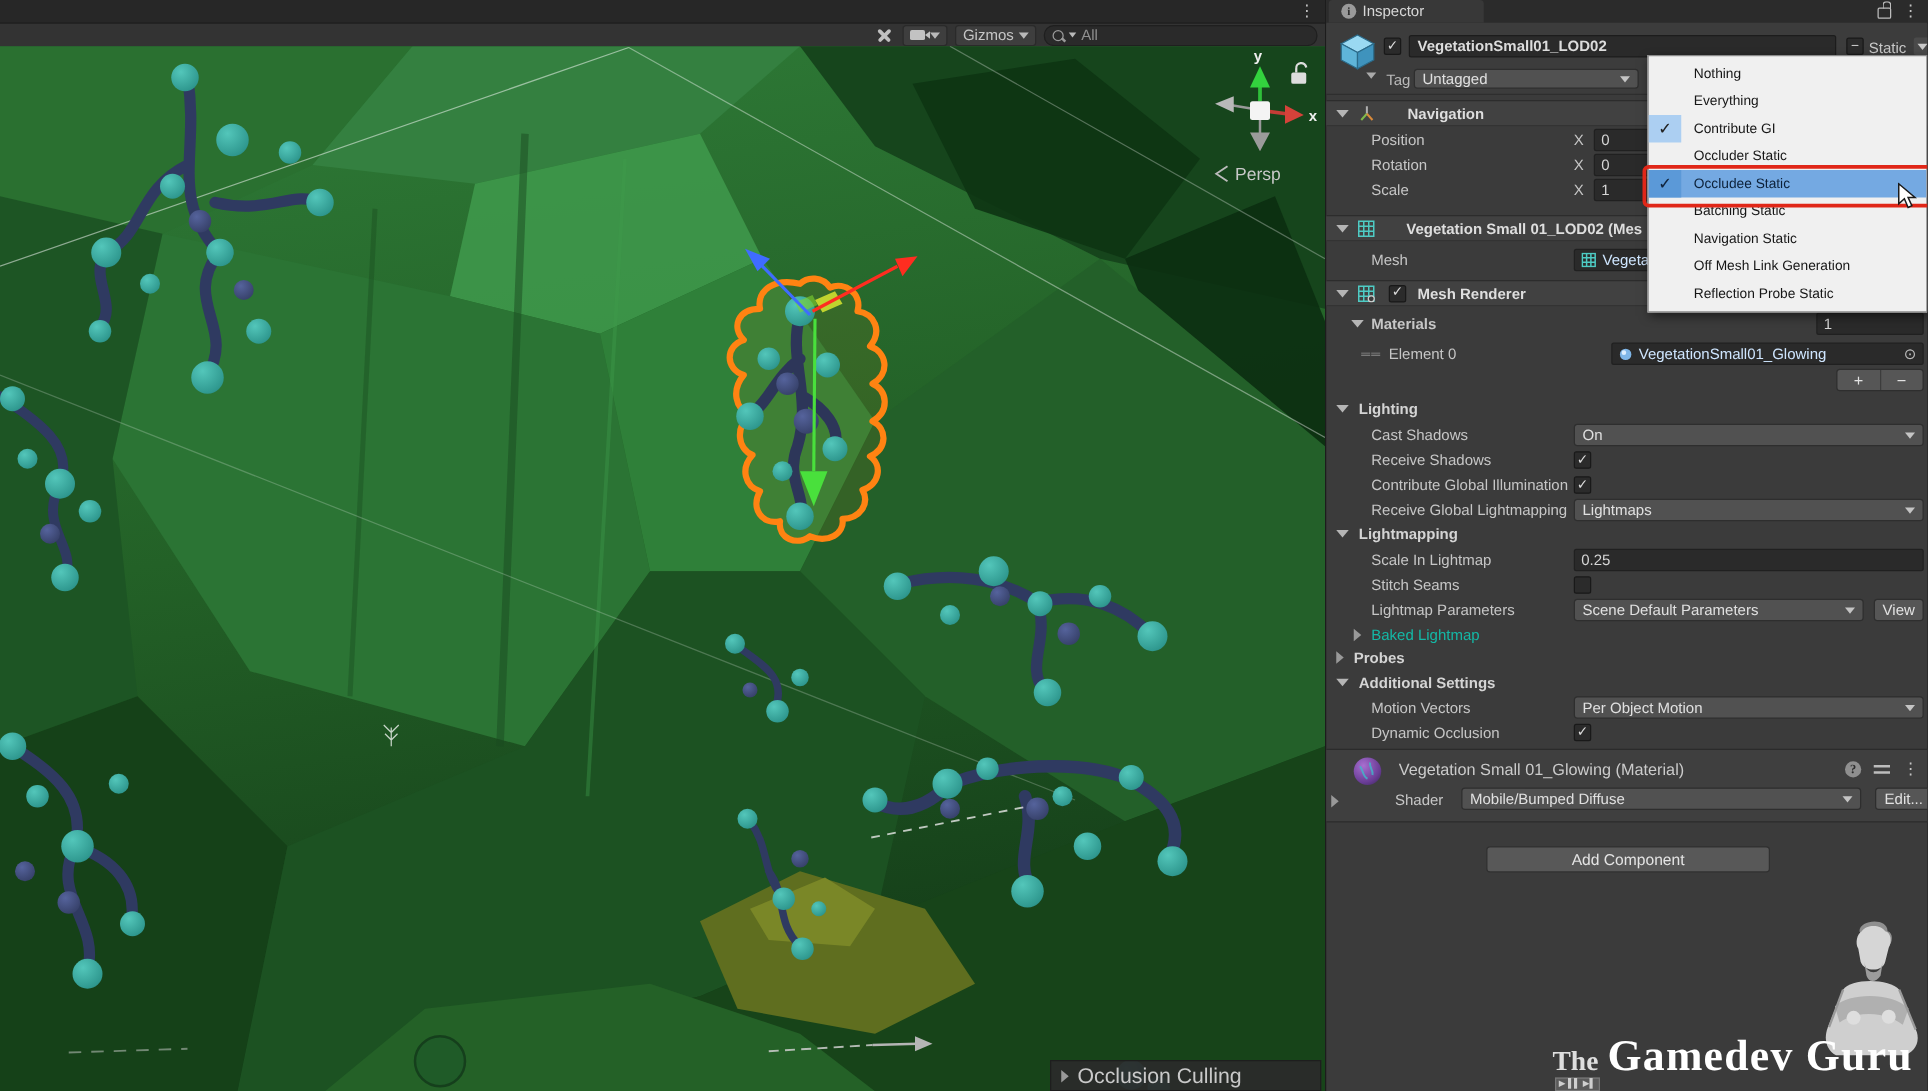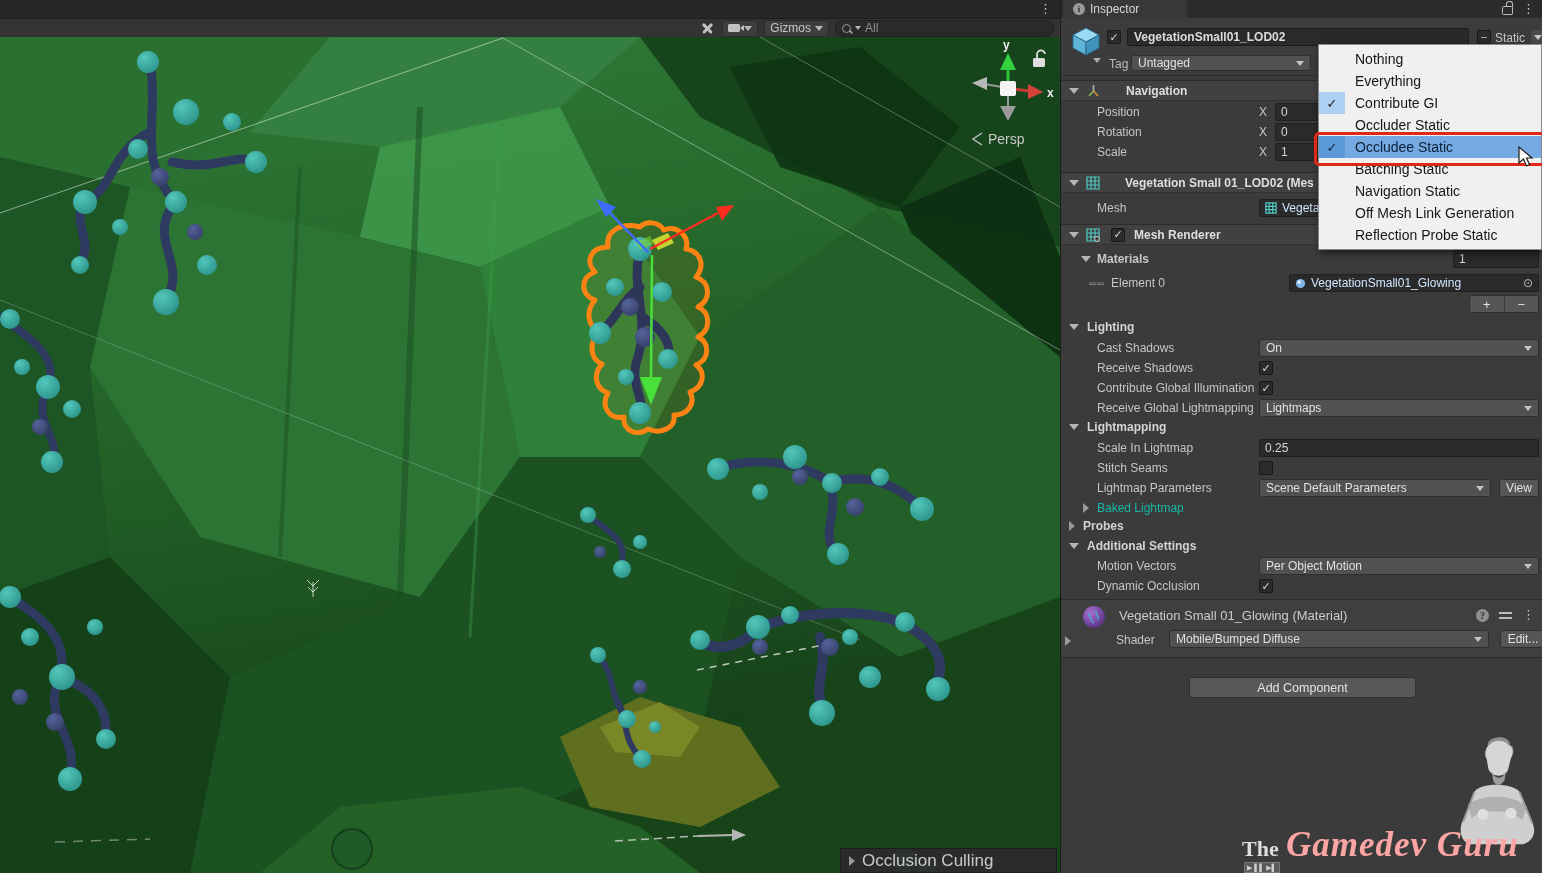--- a/index.html
+++ b/index.html
@@ -98,29 +98,29 @@
   .add-comp{position:absolute;left:128px;top:677px;width:227px;height:21px;background:#585858;border:1px solid #303030;border-radius:3px;
             color:#e4e4e4;font-size:12.5px;display:flex;align-items:center;justify-content:center;font-family:inherit;}
   
   .static-menu{position:absolute;left:1318px;top:44px;width:224px;background:#f0f0f0;border:1px solid #8a8a8a;
                box-shadow:2px 3px 8px rgba(0,0,0,.55);padding:3px 0;z-index:10;box-sizing:border-box;}
   .menu-item{display:flex;align-items:center;height:22px;cursor:default;}
   .menu-check{width:26px;height:22px;display:flex;align-items:center;justify-content:center;color:#222;font-size:13px;flex-shrink:0;}
   .menu-item.checked .menu-check{background:#accff2;}
   .menu-item.hl{background:#74a9e2;}
   .menu-item.hl .menu-check{background:#5b99d8;color:#10233c;}
-  .menu-label{padding-left:10px;font-size:14px;color:#161616;white-space:nowrap;}
+  .menu-label{padding-left:10px;font-size:11px;color:#161616;white-space:nowrap;}
   .menu-item.hl .menu-label{color:#0c2038;}
   .red-annot{position:absolute;left:1314px;top:132px;width:240px;height:28px;border:3px solid #e02718;border-radius:5px;z-index:11;pointer-events:none;}
   .cursor-svg{position:absolute;left:1518px;top:146px;z-index:12;}
   
   .watermark{position:absolute;left:1240px;top:728px;width:302px;height:145px;z-index:3;pointer-events:none;}
   .wm-the{position:absolute;left:2px;top:108px;font-family:"Liberation Serif","DejaVu Serif",serif;font-weight:bold;font-size:22px;color:#dedede;}
   .wm-player{position:absolute;left:4px;top:134px;font-size:7px;color:#cfcfcf;background:#5a5a5a;border:1px solid #777;padding:0 2px;line-height:9px;}
-  .wm-name{position:absolute;left:46px;top:97px;font-family:"Liberation Serif","DejaVu Serif",serif;font-weight:bold;font-size:35px;color:#fca5a5;letter-spacing:1px;font-style:italic;}
+  .wm-name{position:absolute;left:46px;top:97px;font-family:"Liberation Serif","DejaVu Serif",serif;font-weight:bold;font-size:35px;color:#ffffff;letter-spacing:1px;}
   .guru{position:absolute;left:212px;top:2px;}
 </style>
 </head>
 <body>
 
 <div class="stage">
 
   <div class="scene-titlebar">
     <span class="kebab">⋮</span>
   </div>

